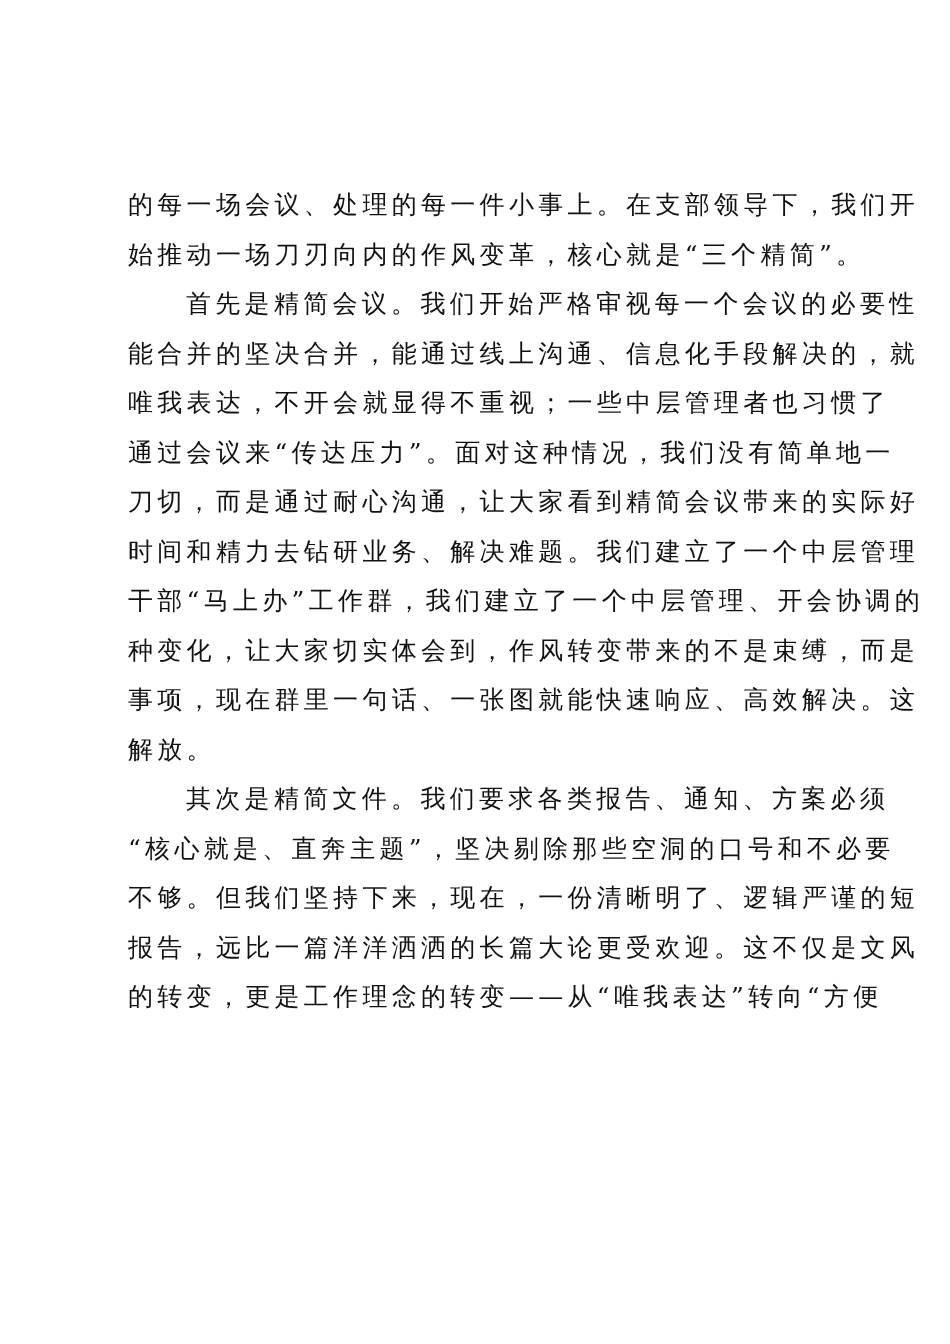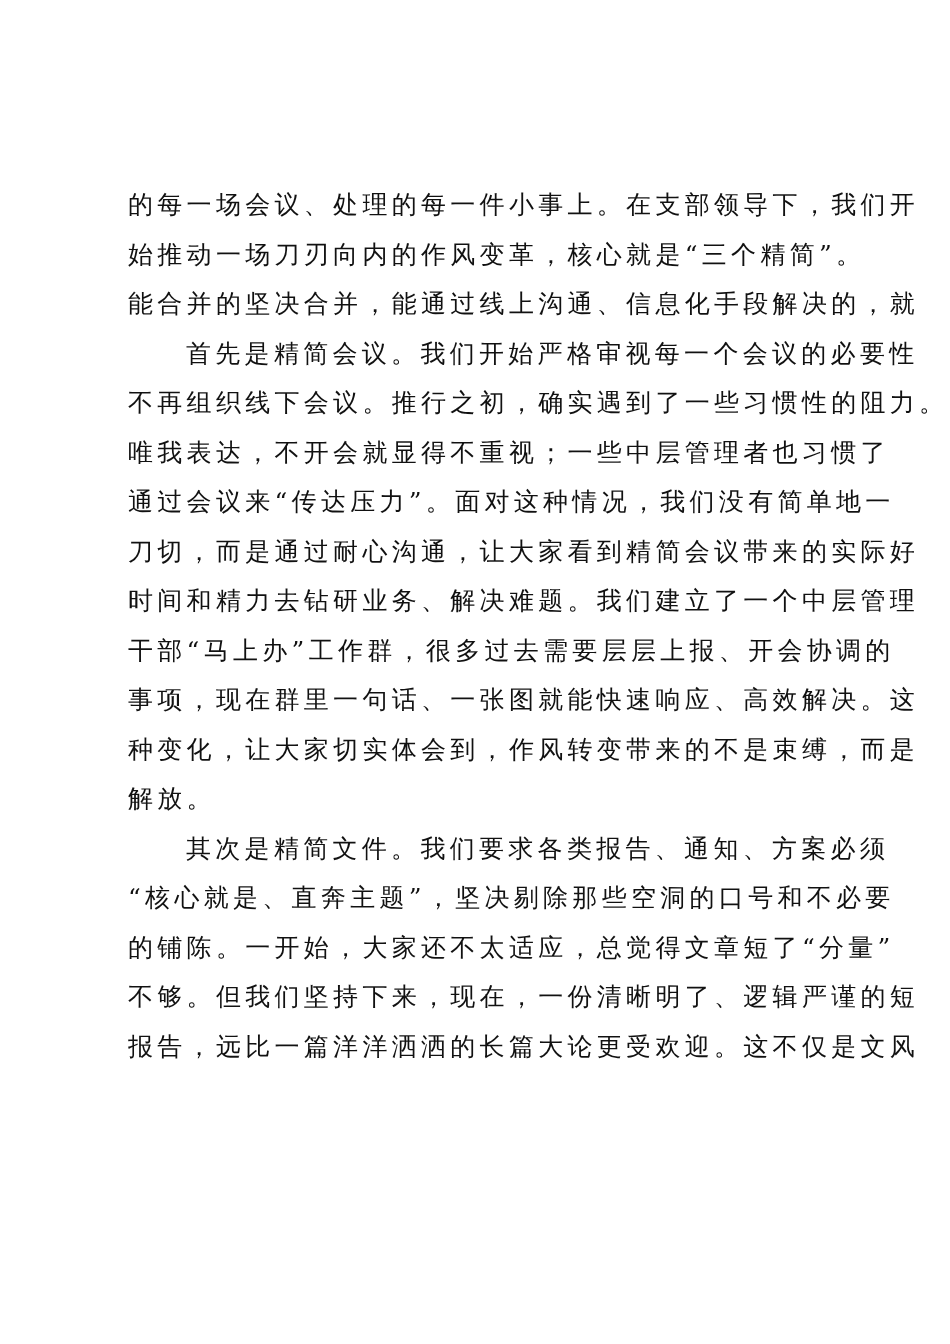--- a/index.html
+++ b/index.html
@@ -46,35 +46,34 @@
 
 <div class="page">
   <div class="content">
 
     <div>
       <span class="line">的每一场会议、处理的每一件小事上。在支部领导下，我们开</span>
       <span class="line">始推动一场刀刃向内的作风变革，核心就是“三个精简”。</span>
     </div>
 
     <div>
+      <span class="line indent">首先是精简会议。我们开始严格审视每一个会议的必要性</span>
       <span class="line">能合并的坚决合并，能通过线上沟通、信息化手段解决的，就</span>
-      <span class="line indent">首先是精简会议。我们开始严格审视每一个会议的必要性</span>
-      <span class="line">不再组织线下会议。推行之初，确实遇到了一些习惯性的阻力。</span>
       <span class="line">唯我表达，不开会就显得不重视；一些中层管理者也习惯了</span>
       <span class="line">通过会议来“传达压力”。面对这种情况，我们没有简单地一</span>
       <span class="line">刀切，而是通过耐心沟通，让大家看到精简会议带来的实际好</span>
       <span class="line">时间和精力去钻研业务、解决难题。我们建立了一个中层管理</span>
-      <span class="line">干部“马上办”工作群，很多过去需要层层上报、开会协调的</span>
+      <span class="line">干部“马上办”工作群，我们建立了一个中层管理、开会协调的</span>
+      <span class="line">种变化，让大家切实体会到，作风转变带来的不是束缚，而是</span>
       <span class="line">事项，现在群里一句话、一张图就能快速响应、高效解决。这</span>
-      <span class="line">种变化，让大家切实体会到，作风转变带来的不是束缚，而是</span>
       <span class="line">解放。</span>
     </div>
 
     <div>
       <span class="line indent">其次是精简文件。我们要求各类报告、通知、方案必须</span>
       <span class="line">“核心就是、直奔主题”，坚决剔除那些空洞的口号和不必要</span>
-      <span class="line">的铺陈。一开始，大家还不太适应，总觉得文章短了“分量”</span>
       <span class="line">不够。但我们坚持下来，现在，一份清晰明了、逻辑严谨的短</span>
       <span class="line">报告，远比一篇洋洋洒洒的长篇大论更受欢迎。这不仅是文风</span>
+      <span class="line">的转变，更是工作理念的转变——从“唯我表达”转向“方便</span>
     </div>
 
   </div>
 </div>
 
 </body></html>

